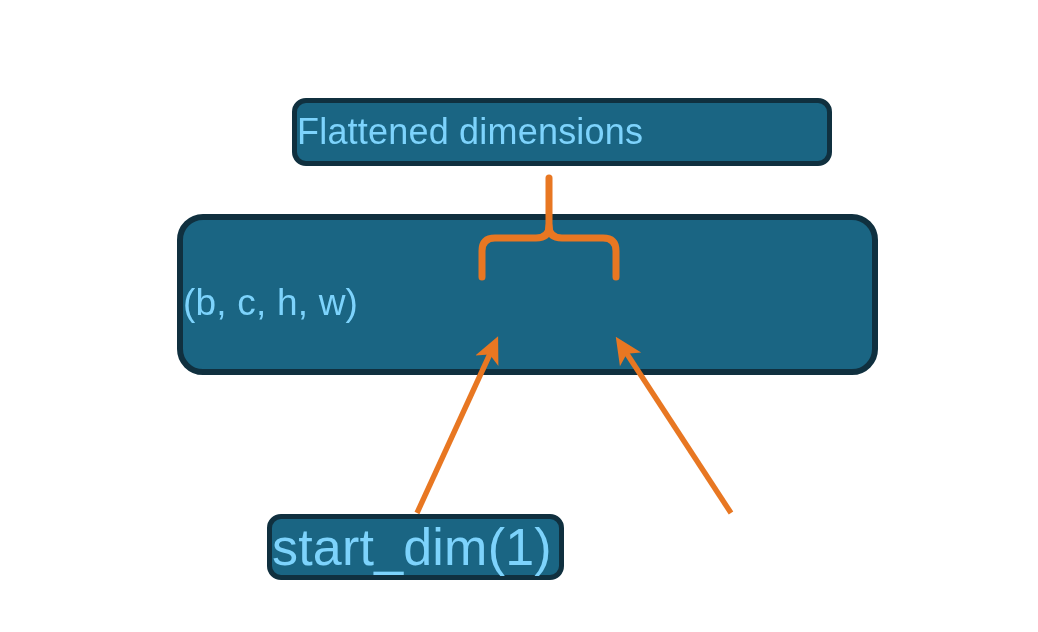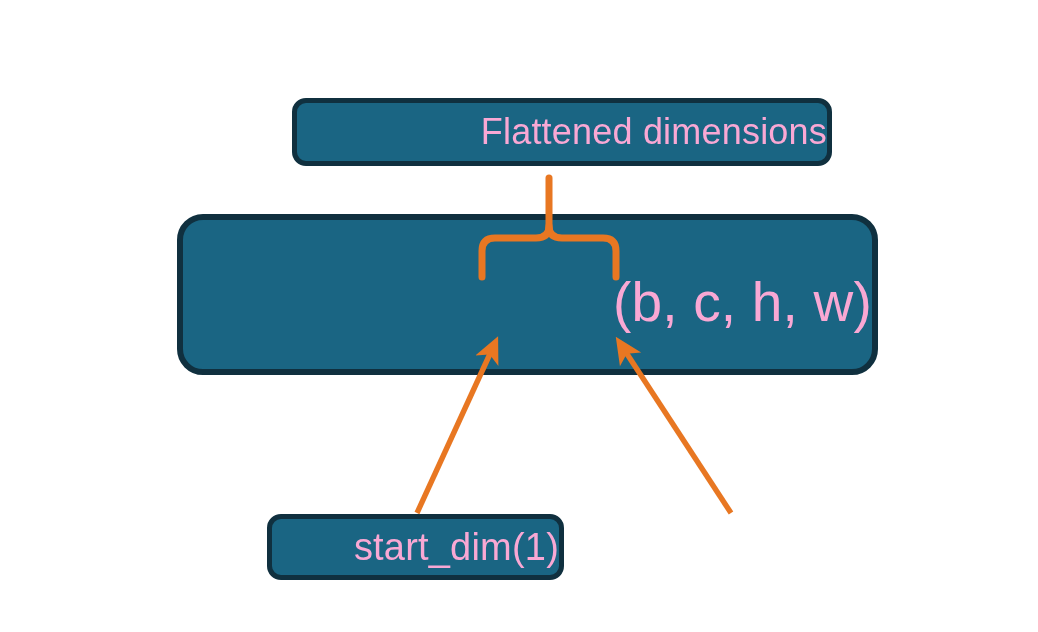--- a/index.html
+++ b/index.html
@@ -18,22 +18,22 @@
     overflow: hidden;
   }
   .node {
     position: absolute;
     box-sizing: border-box;
     background: #1A6583;
     border: 5px solid #10303F;
     border-radius: 16px;
     display: flex;
     align-items: center;
-    justify-content: flex-end;
-    color: #f9a8d4;
+    justify-content: flex-start;
+    color: #7dd3fc;
     font-weight: 400;
     letter-spacing: 0.2px;
     z-index: 2;
   }
   .node-label {
     white-space: nowrap;
     line-height: 1;
   }
 
   
@@ -49,34 +49,33 @@
   
   #node-tuple {
     left: 177px;
     top: 214px;
     width: 701px;
     height: 161px;
     border-radius: 26px;
     border-width: 6px;
   }
   #node-tuple .node-label {
-    font-size: 55px;
+    font-size: 37px;
     margin-top: 16px;
-    margin-left: 12px;
   }
 
   
   #node-start-dim {
     left: 267px;
     top: 514px;
     width: 297px;
     height: 66px;
     border-radius: 14px;
   }
-  #node-start-dim .node-label { font-size: 38px; }
+  #node-start-dim .node-label { font-size: 52px; }
 
   #node-end-dim {
     left: 580px;
     top: 514px;
     width: 299px;
     height: 66px;
     border-radius: 14px;
   }
   #node-end-dim .node-label { font-size: 38px; }
 

